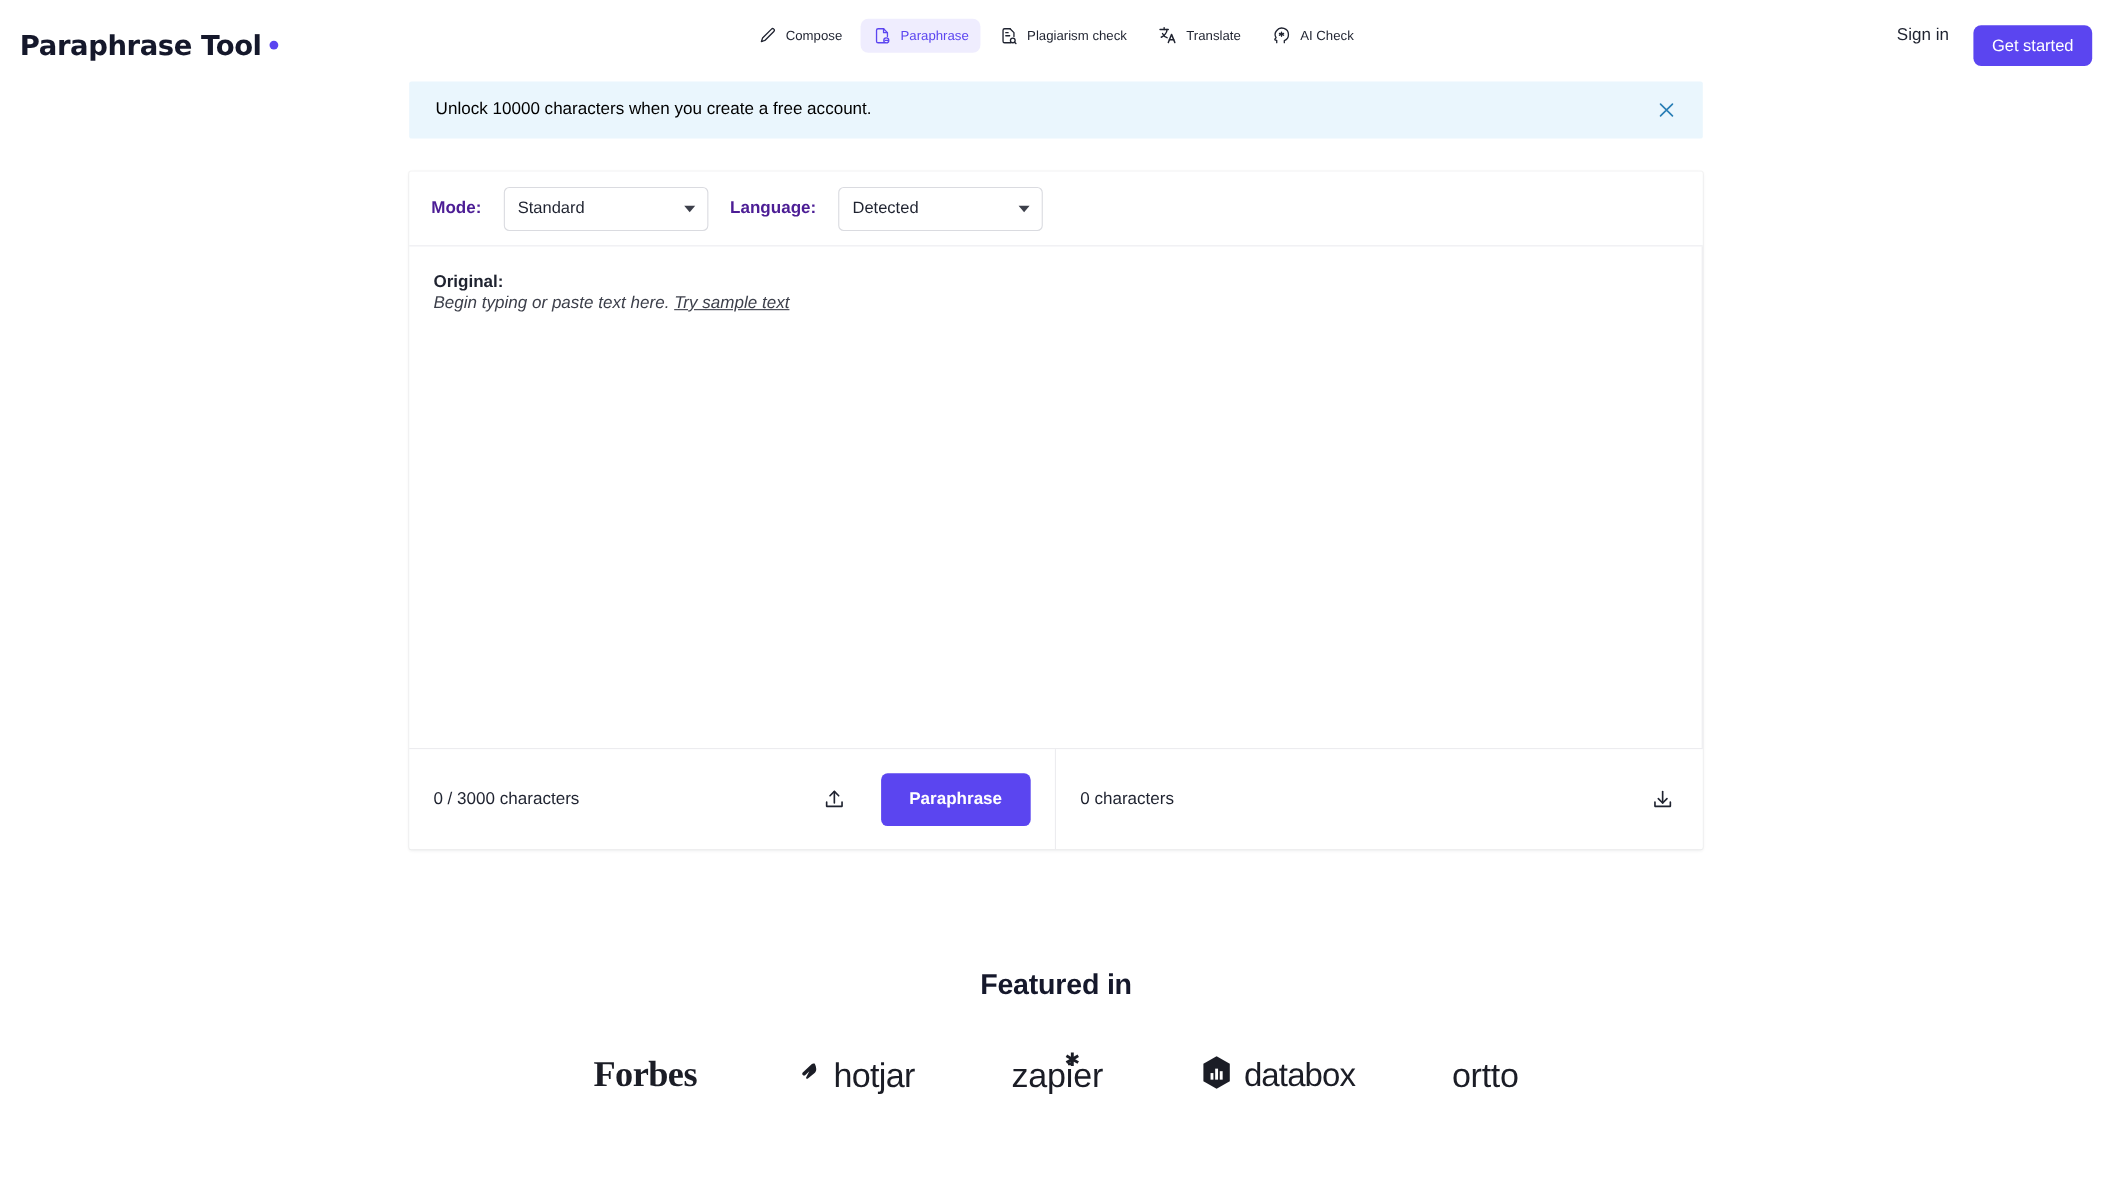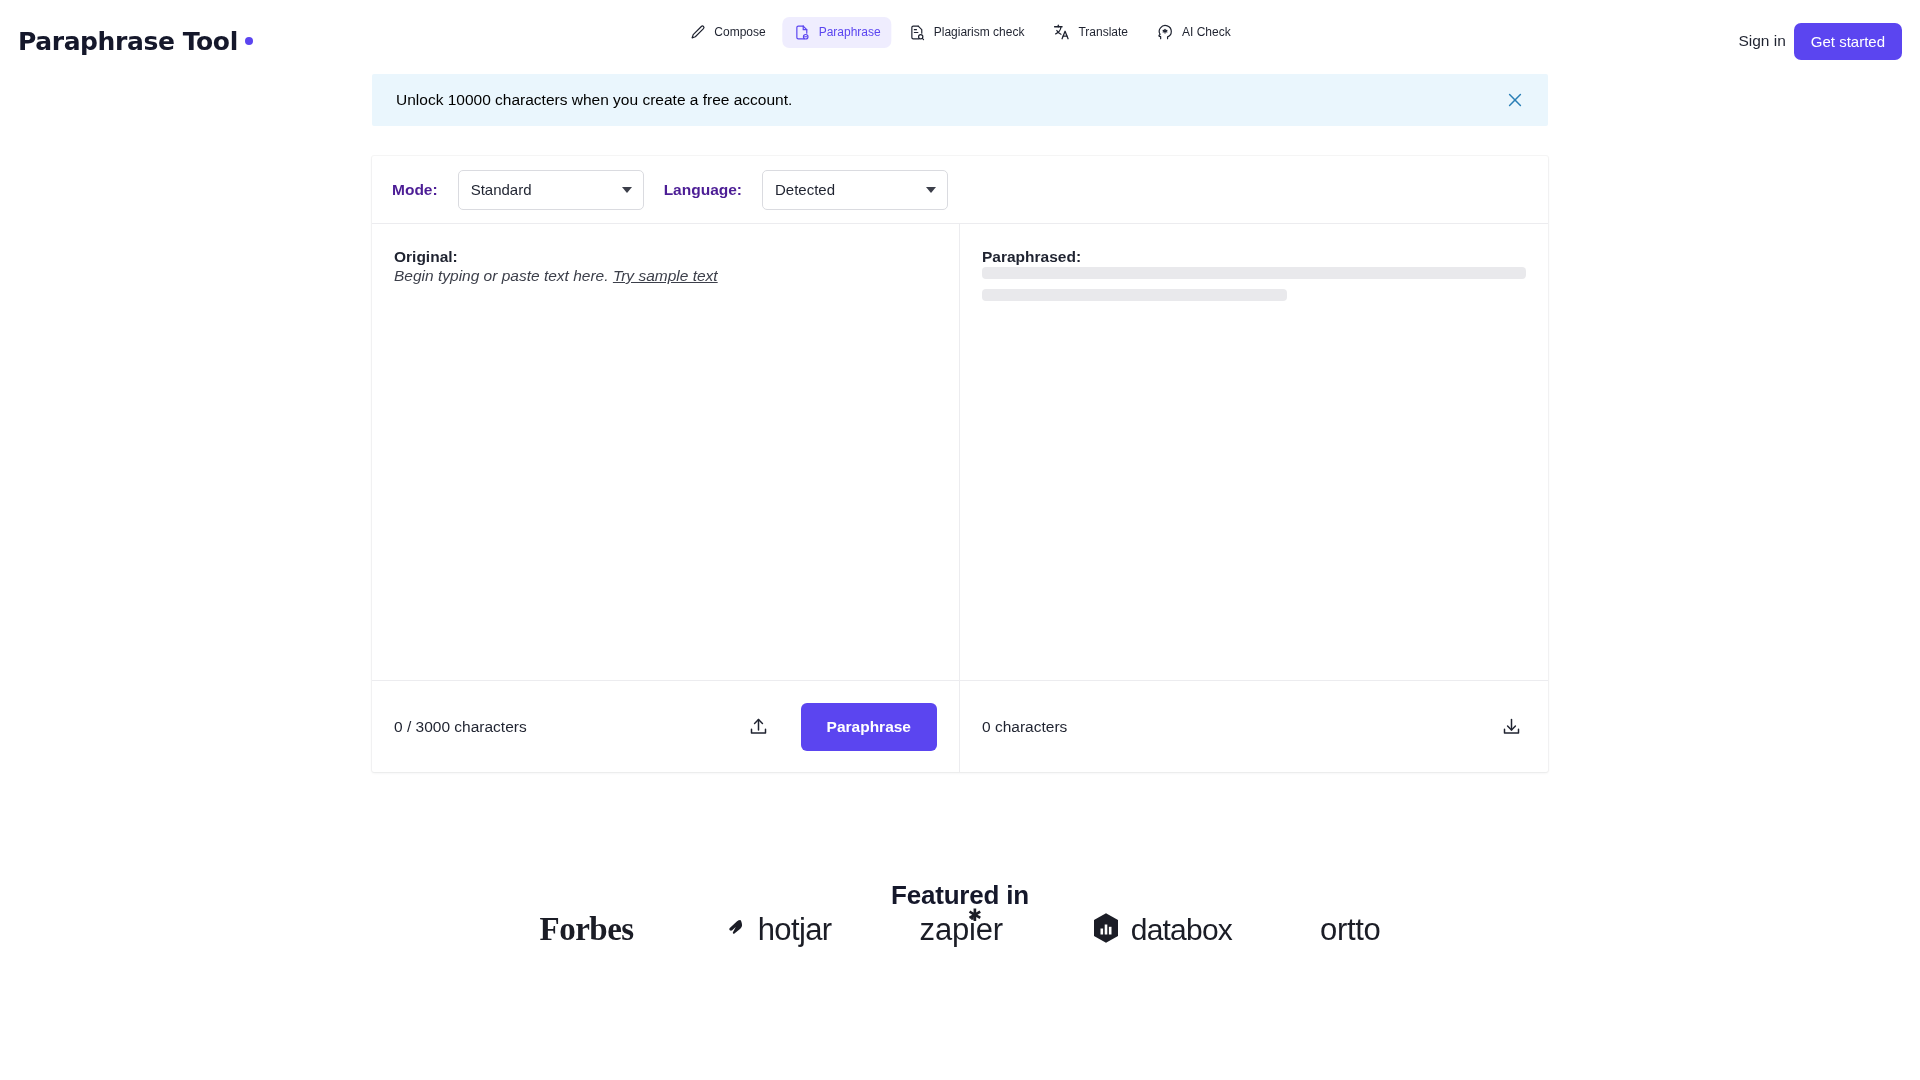--- a/index.html
+++ b/index.html
@@ -49,21 +49,21 @@
     white-space: nowrap;
   }
   .nav-item.active {
     background: #efedfe;
     color: #5b45f0;
   }
   .nav-item svg { display: block; flex: none; }
 
   .topbar-right {
     margin-left: auto;
-    display: flex; align-items: center; gap: 8px;
+    display: flex; align-items: flex-start; gap: 22px;
   }
   .signin {
     font-size: 15.5px; color: #1f2330; cursor: pointer;
     white-space: nowrap;
   }
   .btn-get-started {
     background: #5b45f0; color: #fff;
     font-size: 15px;
     border: none; border-radius: 7px;
     padding: 10px 17px;
@@ -198,20 +198,21 @@
   
   .featured {
     margin-top: 108px;
     text-align: center;
   }
   .featured-title {
     font-size: 26px; font-weight: 700; color: #15182b;
     letter-spacing: -0.2px;
   }
   .logos {
+    margin-top: 48px;
     display: flex; justify-content: center;
     gap: 88px;
   }
   .brand { display: flex; align-items: center; gap: 10px; color: #1b1d26; }
   .brand-forbes {
     font-family: "Liberation Serif", serif;
     font-size: 33px; font-weight: 700; letter-spacing: -0.5px;
   }
   .brand-hotjar {
     font-size: 31px; letter-spacing: -0.6px; font-weight: 400;
@@ -338,25 +339,20 @@
 
     <div class="panes">
       <div class="pane left">
         <div class="pane-title">Original:</div>
         <div class="placeholder">
           <span>Begin typing or paste text here.</span>
           <span class="sample-link">Try sample text</span>
         </div>
       </div>
 
-      <div class="pane right">
-        <div class="pane-title">Paraphrased:</div>
-        <div class="skel w1"></div>
-        <div class="skel w2"></div>
-      </div>
     </div>
 
     <div class="footer-row">
       <div class="foot left">
         <span class="count">0 / 3000 characters</span>
         <span class="spacer"></span>
         <button class="icon-btn">
           <svg width="21" height="21" viewBox="0 0 24 24" fill="none" stroke="currentColor" stroke-width="1.7" stroke-linecap="round" stroke-linejoin="round">
             <path d="M12 16V4"></path>
               <path d="M7.5 8.5L12 4l4.5 4.5"></path>

